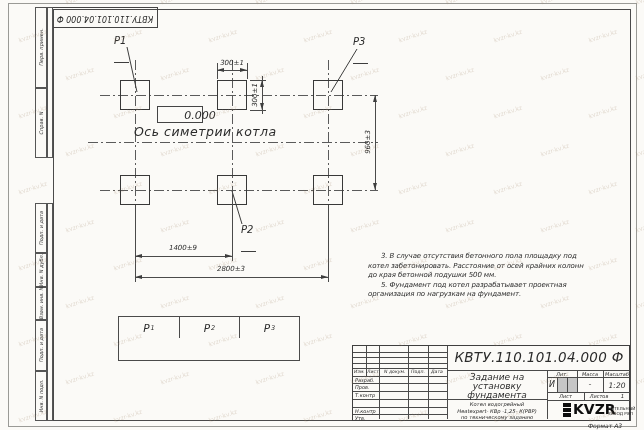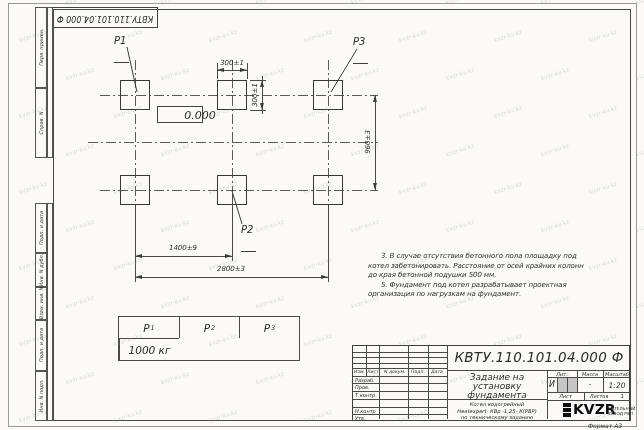--- a/index.html
+++ b/index.html
@@ -85,20 +85,21 @@
   </svg>
 
   <span class="txt plabel" style="left:114px;top:35px;">P1</span>
   <span class="txt plabel" style="left:353px;top:36px;">P3</span>
   <span class="txt plabel" style="left:241px;top:224px;">P2</span>
 
   <div class="abs" style="left:157px;top:106px;width:46px;height:17px;border:1.2px solid #444;box-sizing:border-box;background:#fbfaf7;">
     <span class="txt" style="left:50%;top:50%;transform:translate(-50%,-50%);font-size:11px;margin-left:20px;">0.000</span>
   </div>
 
+  <span class="txt" style="left:134px;top:124px;font-size:12.5px;letter-spacing:0.5px;">Ось симетрии котла</span>
 
   <div class="vl" style="left:217px;top:63px;height:16px;"></div>
   <div class="vl" style="left:247px;top:63px;height:16px;"></div>
   <div class="hl" style="left:217px;top:70px;width:30px;"></div>
   <div class="arr arr-l" style="left:217px;top:68px;"></div>
   <div class="arr arr-r" style="left:240px;top:68px;"></div>
   <div class="txt dim" style="left:212px;top:59px;width:40px;">300±1</div>
 
   <div class="hl" style="left:250px;top:80px;width:16px;"></div>
   <div class="hl" style="left:250px;top:110px;width:16px;"></div>
@@ -131,21 +132,20 @@
         <span class="wsub">1</span>
       </div>
     <div class="wc wh">
       <span>P</span>
         <span class="wsub">2</span>
       </div>
     <div class="wc wh">
       <span>P</span>
         <span class="wsub">3</span>
       </div>
-    <div class="wc wv">1000 кг</div>
   </div>
 
   <div class="abs" style="left:368px;top:252px;width:216px;">
     <p class="note">3. В случае отсутствия бетонного пола площадку под котел забетонировать. Расстояние от осей крайних колонн до края бетонной подушки 500 мм.</p>
     <p class="note">5. Фундамент под котел разрабатывает проектная организация по нагрузкам на фундамент.</p>
   </div>
 
   <div id="tblock">
 
     <div class="tbl" style="left:13px;top:0;width:1px;height:29.5px;"></div>

